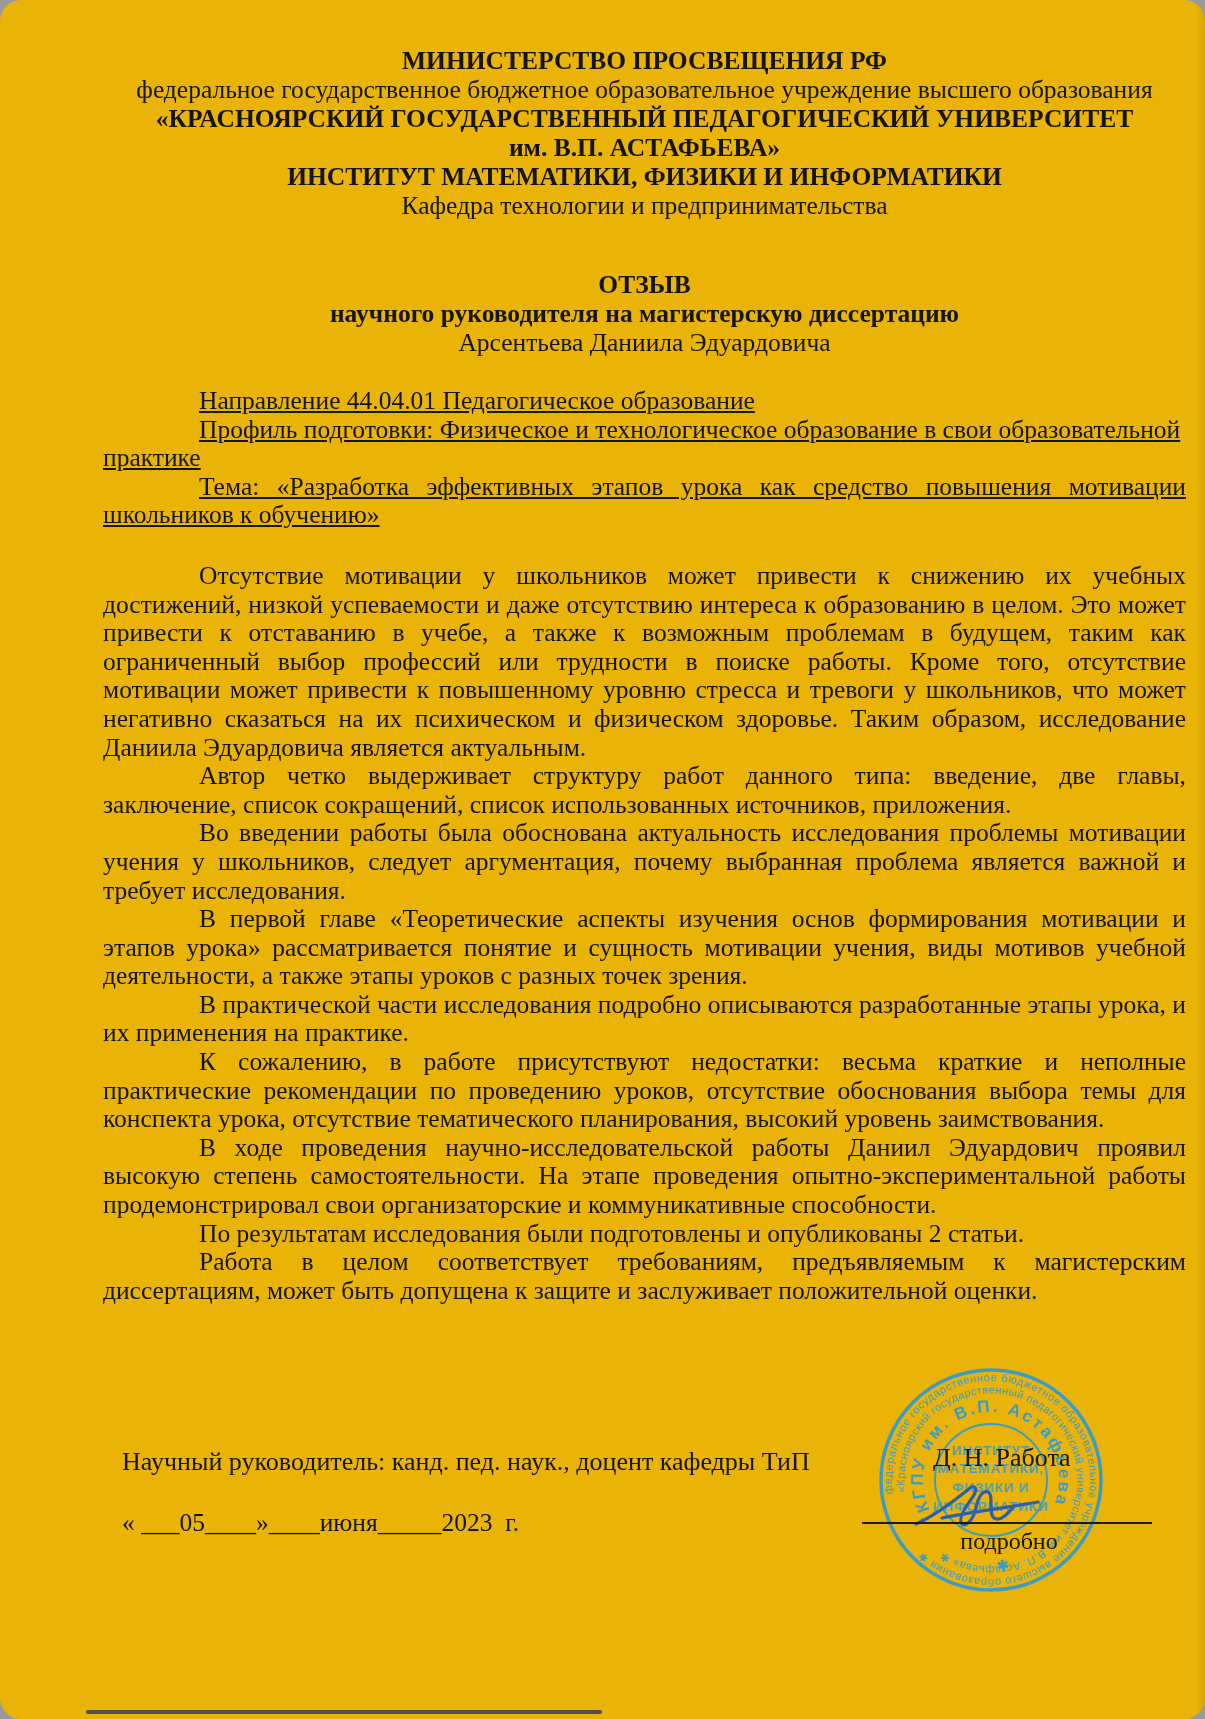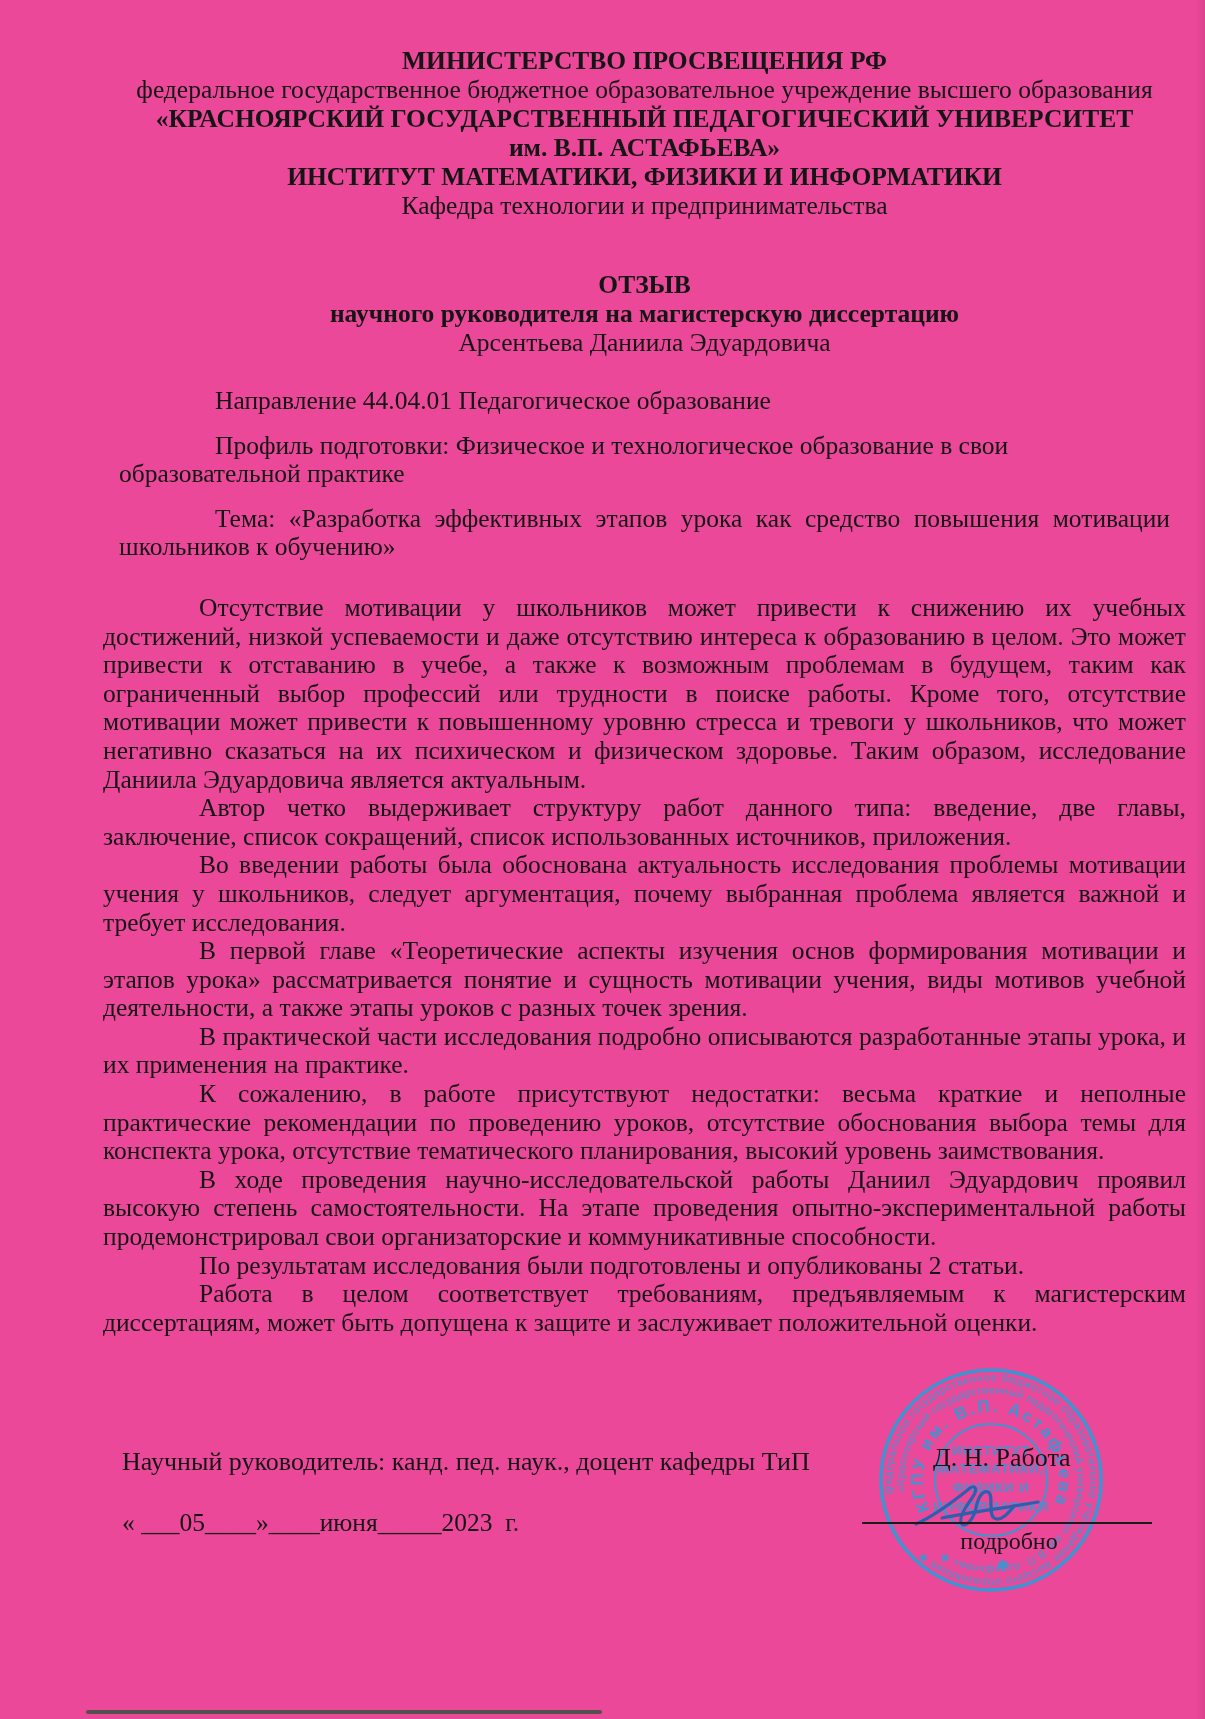--- a/index.html
+++ b/index.html
@@ -1,31 +1,31 @@
 <!DOCTYPE html>
 <html><head>
 <meta charset="utf-8">
 <style>
   html,body{margin:0;padding:0;background:#9a9a9a;}
   .page{
     position:relative;width:1205px;height:1719px;margin:0 auto;
-    background:#ec4899;overflow:hidden;
-    font-family:"Liberation Serif","DejaVu Serif",serif;color:#151515;
+    background:#eab308;overflow:hidden;
+    font-family:"Liberation Serif","DejaVu Serif",serif;color:#151515;border-radius:21px;
   }
   .page::after{ 
     content:"";position:absolute;top:0;right:0;width:10px;height:100%;
     background:linear-gradient(to right, rgba(0,0,0,0), rgba(0,0,0,0.07));
     pointer-events:none;
   }
   .content{position:absolute;left:103px;top:0;width:1083px;}
   .header{padding-top:46px;text-align:center;font-size:25.5px;line-height:29px;}
   .title-block{margin-top:50px;text-align:center;font-size:25.5px;line-height:29px;}
   .b{font-weight:bold;}
   .meta{margin-top:30px;font-size:25.5px;line-height:28.6px;text-align:left;}
-  .meta p{margin:16px;text-indent:96px;}
+  .meta p{margin:0;text-indent:96px;text-decoration:underline;}
   .theme{margin-top:29px;text-align:justify;}
   .body-text{margin-top:32px;font-size:25.5px;line-height:28.6px;text-align:justify;}
   .body-text p{margin:0;text-indent:96px;}
   .sig-supervisor{position:absolute;left:122px;top:1447px;font-size:26px;white-space:pre;}
   .sig-name{position:absolute;left:933px;top:1443px;font-size:26px;white-space:pre;z-index:3;}
   .sig-date{position:absolute;left:122px;top:1508px;font-size:25.5px;white-space:pre;}
   .stamp{position:absolute;left:877px;top:1366px;width:228px;height:228px;z-index:1;opacity:0.92;}
   .scribble{position:absolute;left:912px;top:1480px;width:130px;height:52px;z-index:2;}
   .sig-rule{position:absolute;left:862px;top:1522px;width:290px;height:2px;background:#1b1b1b;z-index:3;}
   .sig-caption{position:absolute;left:909px;top:1528px;width:200px;text-align:center;font-size:24px;z-index:3;}

